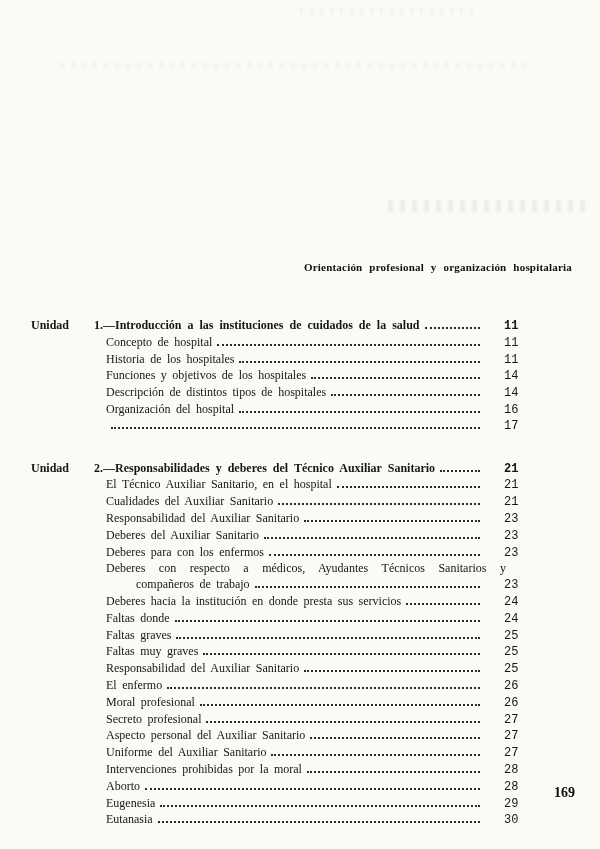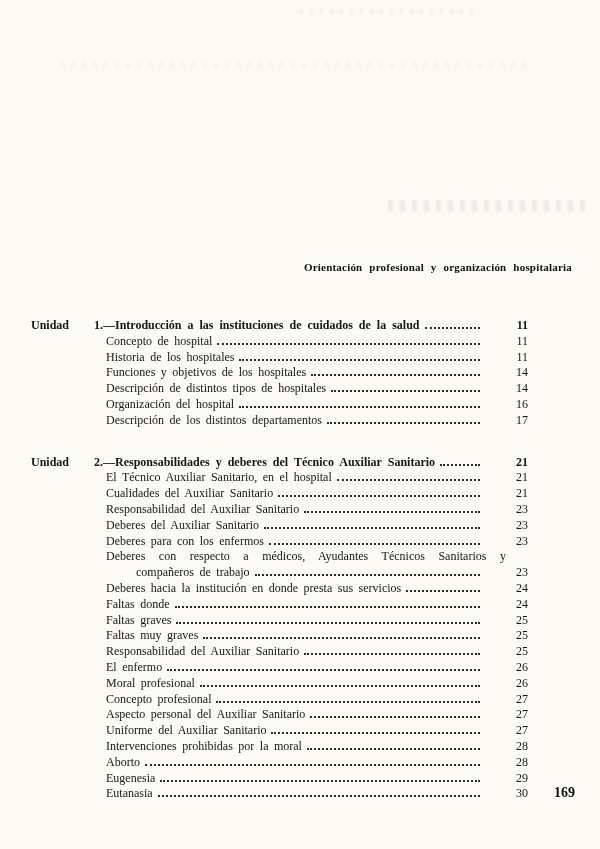--- a/index.html
+++ b/index.html
@@ -75,21 +75,22 @@
   .row.cont-second { padding-left: 105px; word-spacing: 2.5px; }
 
   .dots {
     flex: 1;
     border-bottom: 2px dotted #2b2b2b;
     margin: 0 24px 3px 5px;
     min-width: 12px;
   }
   .pg {
     flex: 0 0 24px;
-    text-align: right;
+    text-align: left;
+    font-family: Liberation Mono, monospace;
   }
 
   .folio {
     position: absolute;
     top: 785px; left: 541px;
     width: 34px;
     font-size: 14px;
     font-weight: bold;
     text-align: right;
     color: #0e0e0e;
@@ -131,21 +132,20 @@
         <span class="txt">Descripción de distintos tipos de hospitales</span>
         <span class="dots"></span>
         <span class="pg">14</span>
       </div>
       <div class="row entry">
         <span class="txt">Organización del hospital</span>
         <span class="dots"></span>
         <span class="pg">16</span>
       </div>
       <div class="row entry">
-        <span class="txt">Descripción de los distintos departamentos</span>
         <span class="dots"></span>
         <span class="pg">17</span>
       </div>
     </div>
     <div class="unit">
       <div class="row heading">
         <span class="unit-label">Unidad</span>
         <span class="txt">2.—Responsabilidades y deberes del Técnico Auxiliar Sanitario</span>
         <span class="dots"></span>
         <span class="pg">21</span>
@@ -212,21 +212,21 @@
         <span class="txt">El enfermo</span>
         <span class="dots"></span>
         <span class="pg">26</span>
       </div>
       <div class="row entry">
         <span class="txt">Moral profesional</span>
         <span class="dots"></span>
         <span class="pg">26</span>
       </div>
       <div class="row entry">
-        <span class="txt">Concepto profesional</span>
+        <span class="txt">Secreto profesional</span>
         <span class="dots"></span>
         <span class="pg">27</span>
       </div>
       <div class="row entry">
         <span class="txt">Aspecto personal del Auxiliar Sanitario</span>
         <span class="dots"></span>
         <span class="pg">27</span>
       </div>
       <div class="row entry">
         <span class="txt">Uniforme del Auxiliar Sanitario</span>

